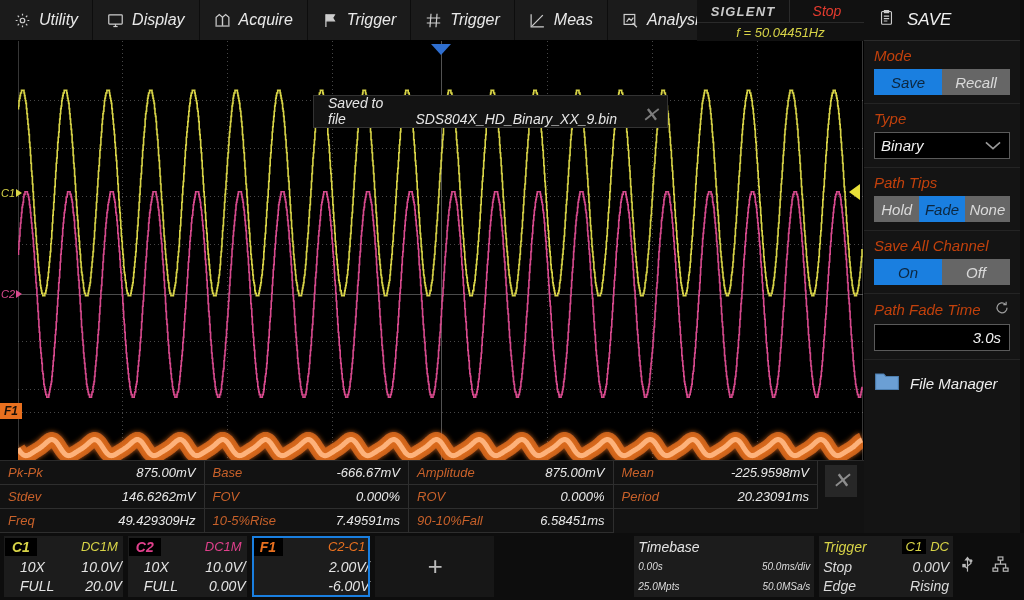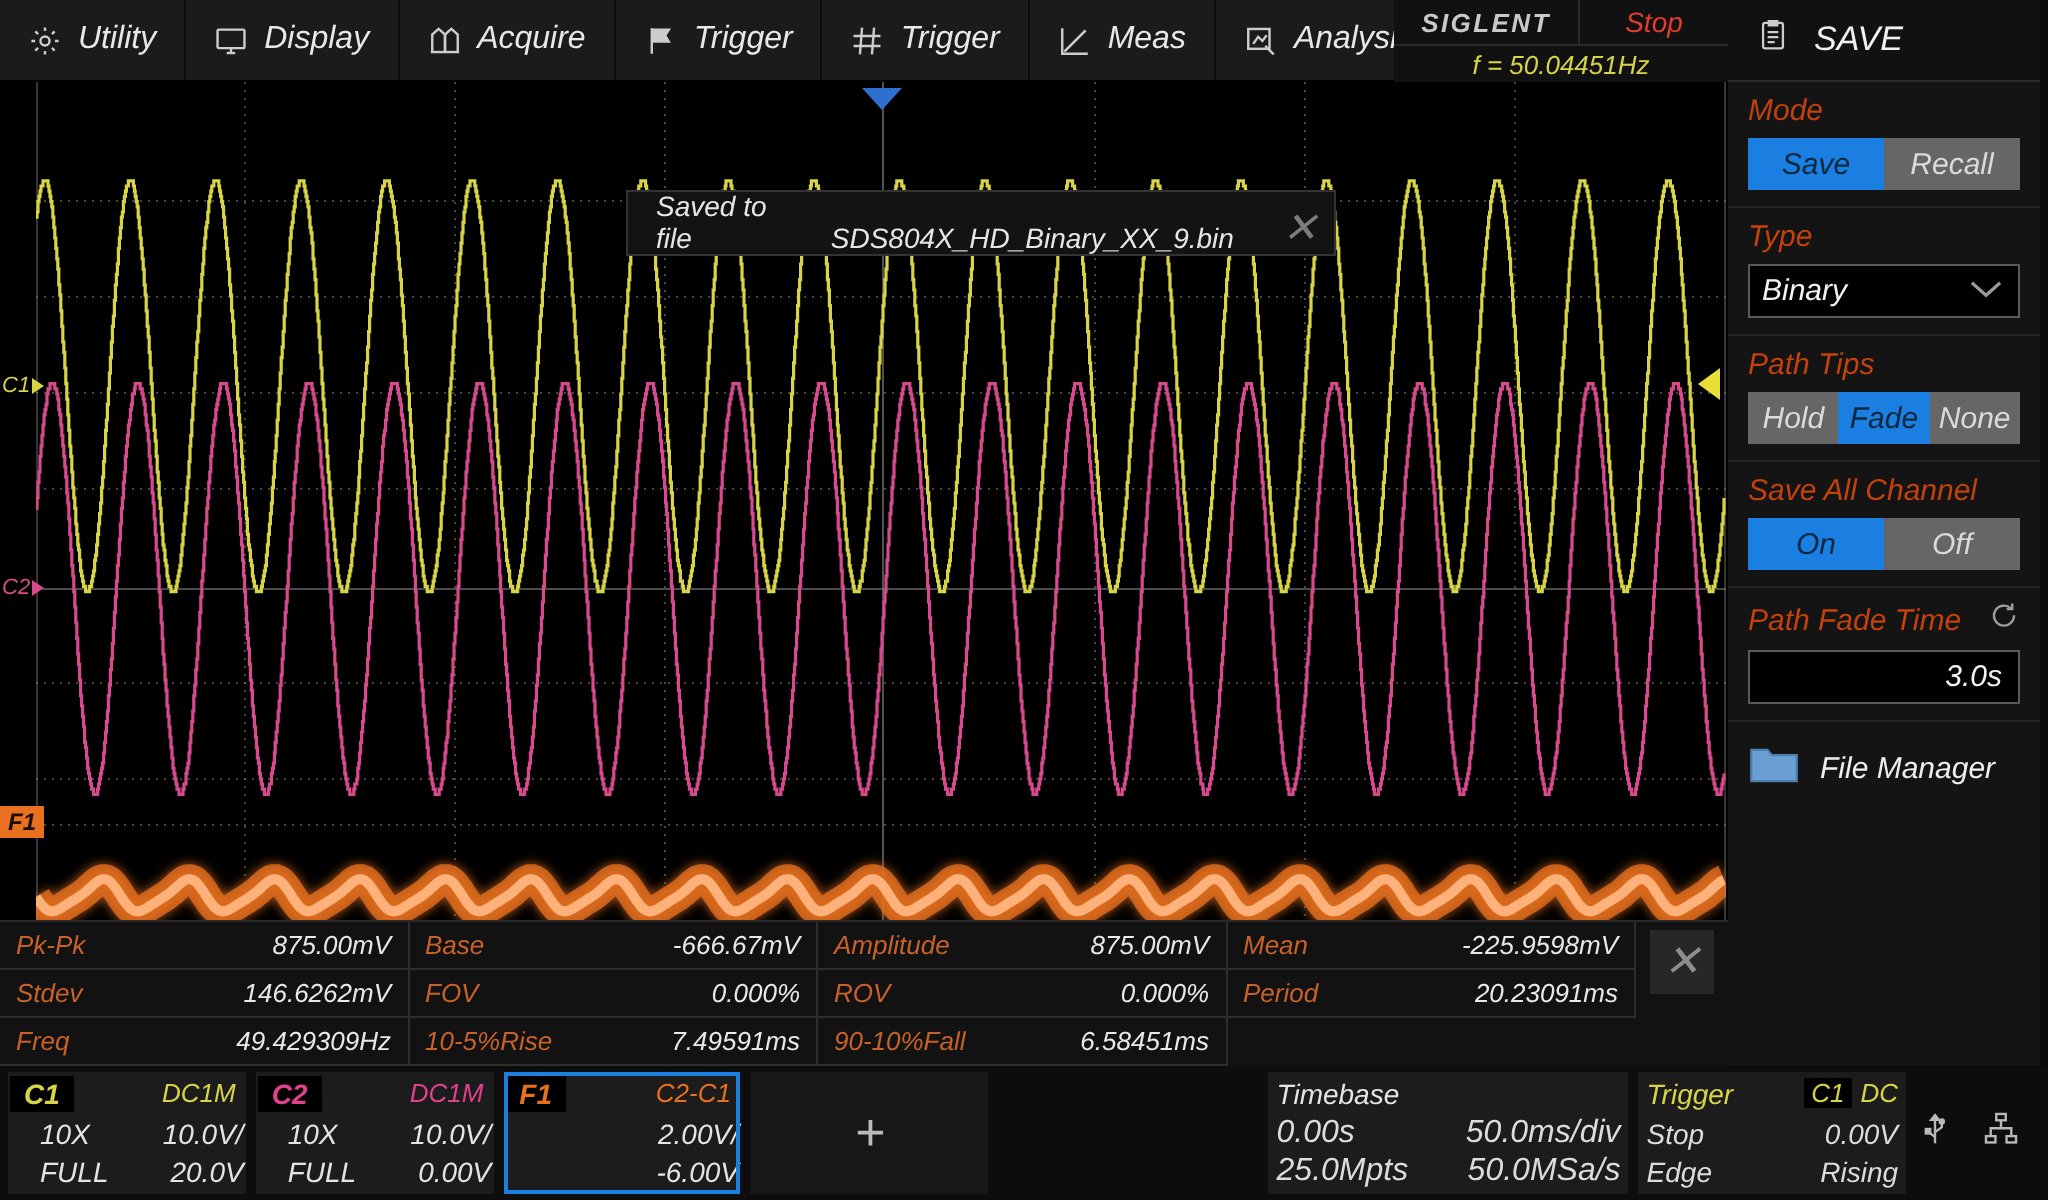--- a/index.html
+++ b/index.html
@@ -134,21 +134,21 @@
   .cc-row .l { padding-left: 3px; margin-left: 12px; }
   .addcard {
     width: 120px; height: 61px; background: #171717;
     display: flex; align-items: center; justify-content: center; color: #bbb; font-size: 26px;
   }
   .tbcard {
     height: 61px; background: #1c1c1c; padding: 1px 4px;
     display: flex; flex-direction: column; justify-content: center;
   }
   .tb-title { font-size: 14px; color: #e4e4e4; height: 20px; display:flex; align-items:center;}
-  .tb-row { display: flex; font-size: 16px; color: #dcdcdc; height: 20px; align-items: center; gap: 10px; }
+  .tb-row { display: flex; font-size: 10px; color: #dcdcdc; height: 20px; align-items: center; gap: 10px; }
   .tb-row .a { width: 72px; }
   .tb-row .b { width: 96px; text-align: right; }
   .trig-title { display: flex; align-items: center; gap: 4px; height: 20px; }
   .trig-title .t { color: #d8d447; font-size: 14px; }
   .trig-title .ch { margin-left: auto; background: #000; color: #d8d447; font-size: 13px; padding: 0 4px;}
   .trig-title .cp { color: #d8d447; font-size: 13px; }
   .trig-row { display: flex; font-size: 14px; color: #dcdcdc; height: 20px; align-items: center; }
   .trig-row .r { margin-left: auto; }
   .sysicons { margin-left: auto; display: flex; align-items: center; gap: 14px; padding-right: 10px; }
 

